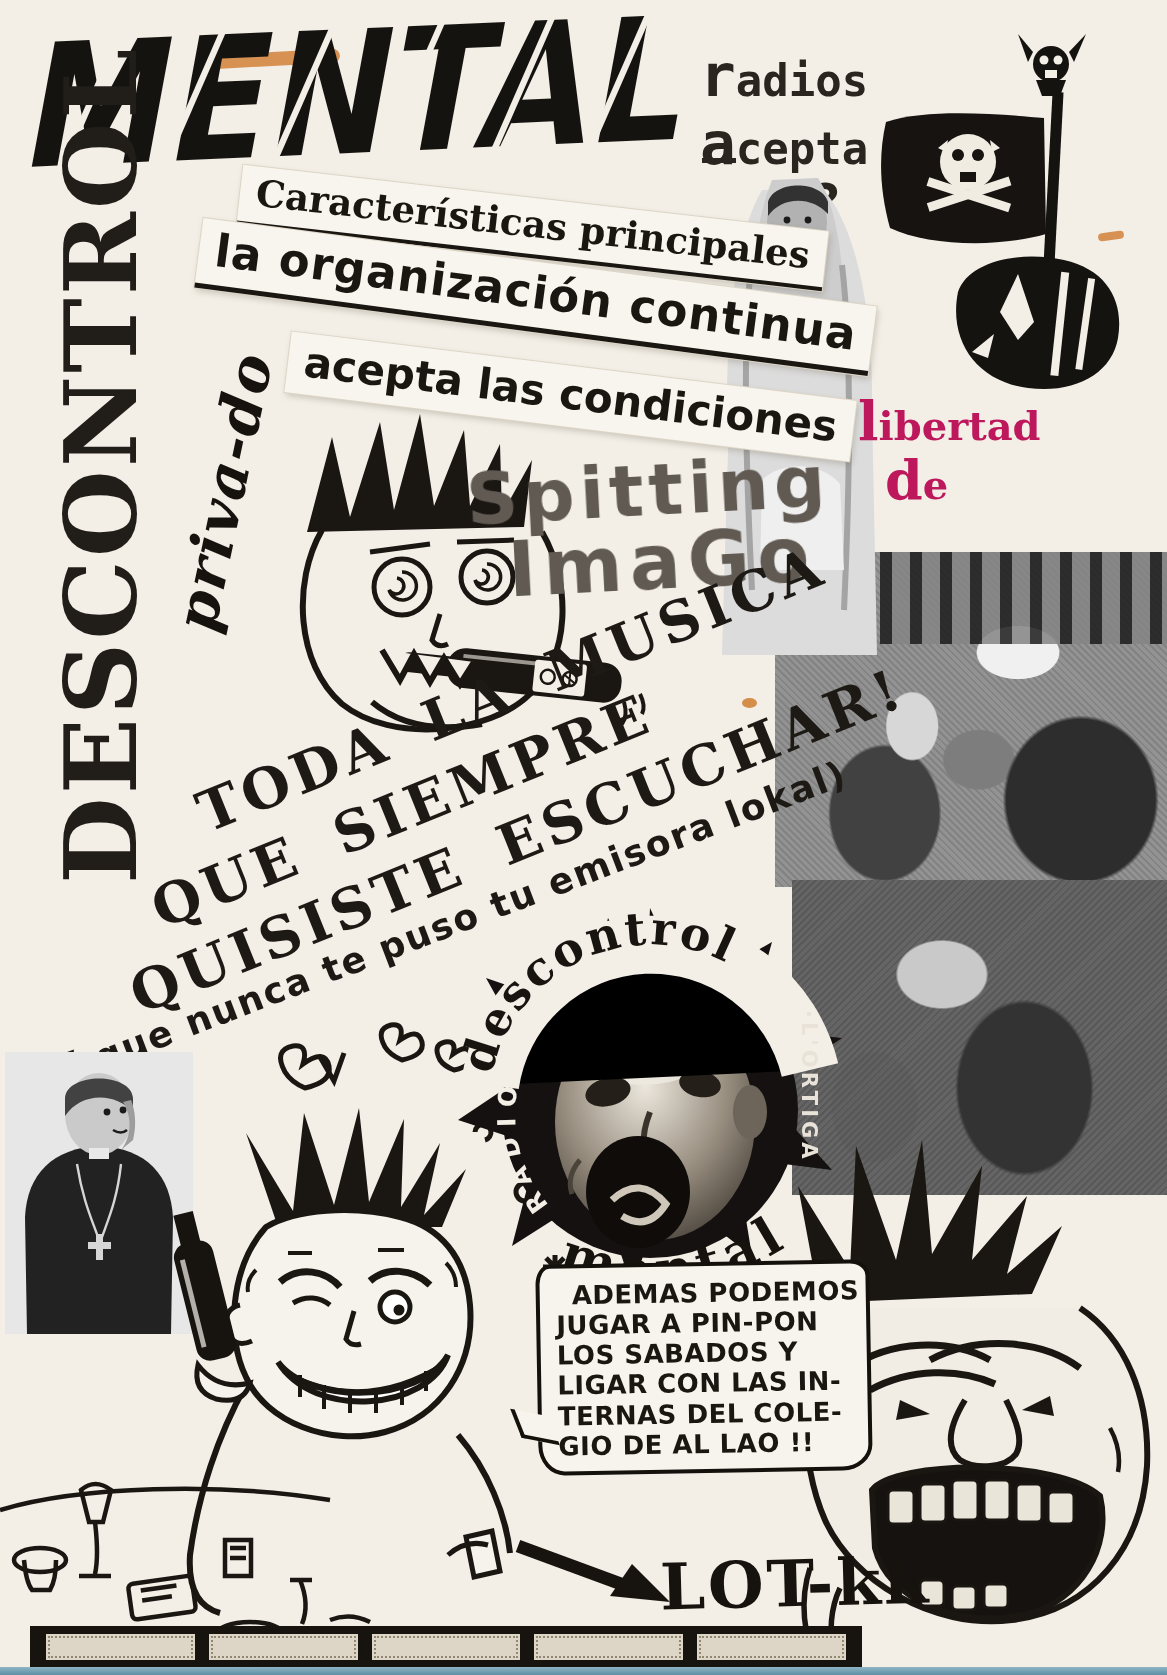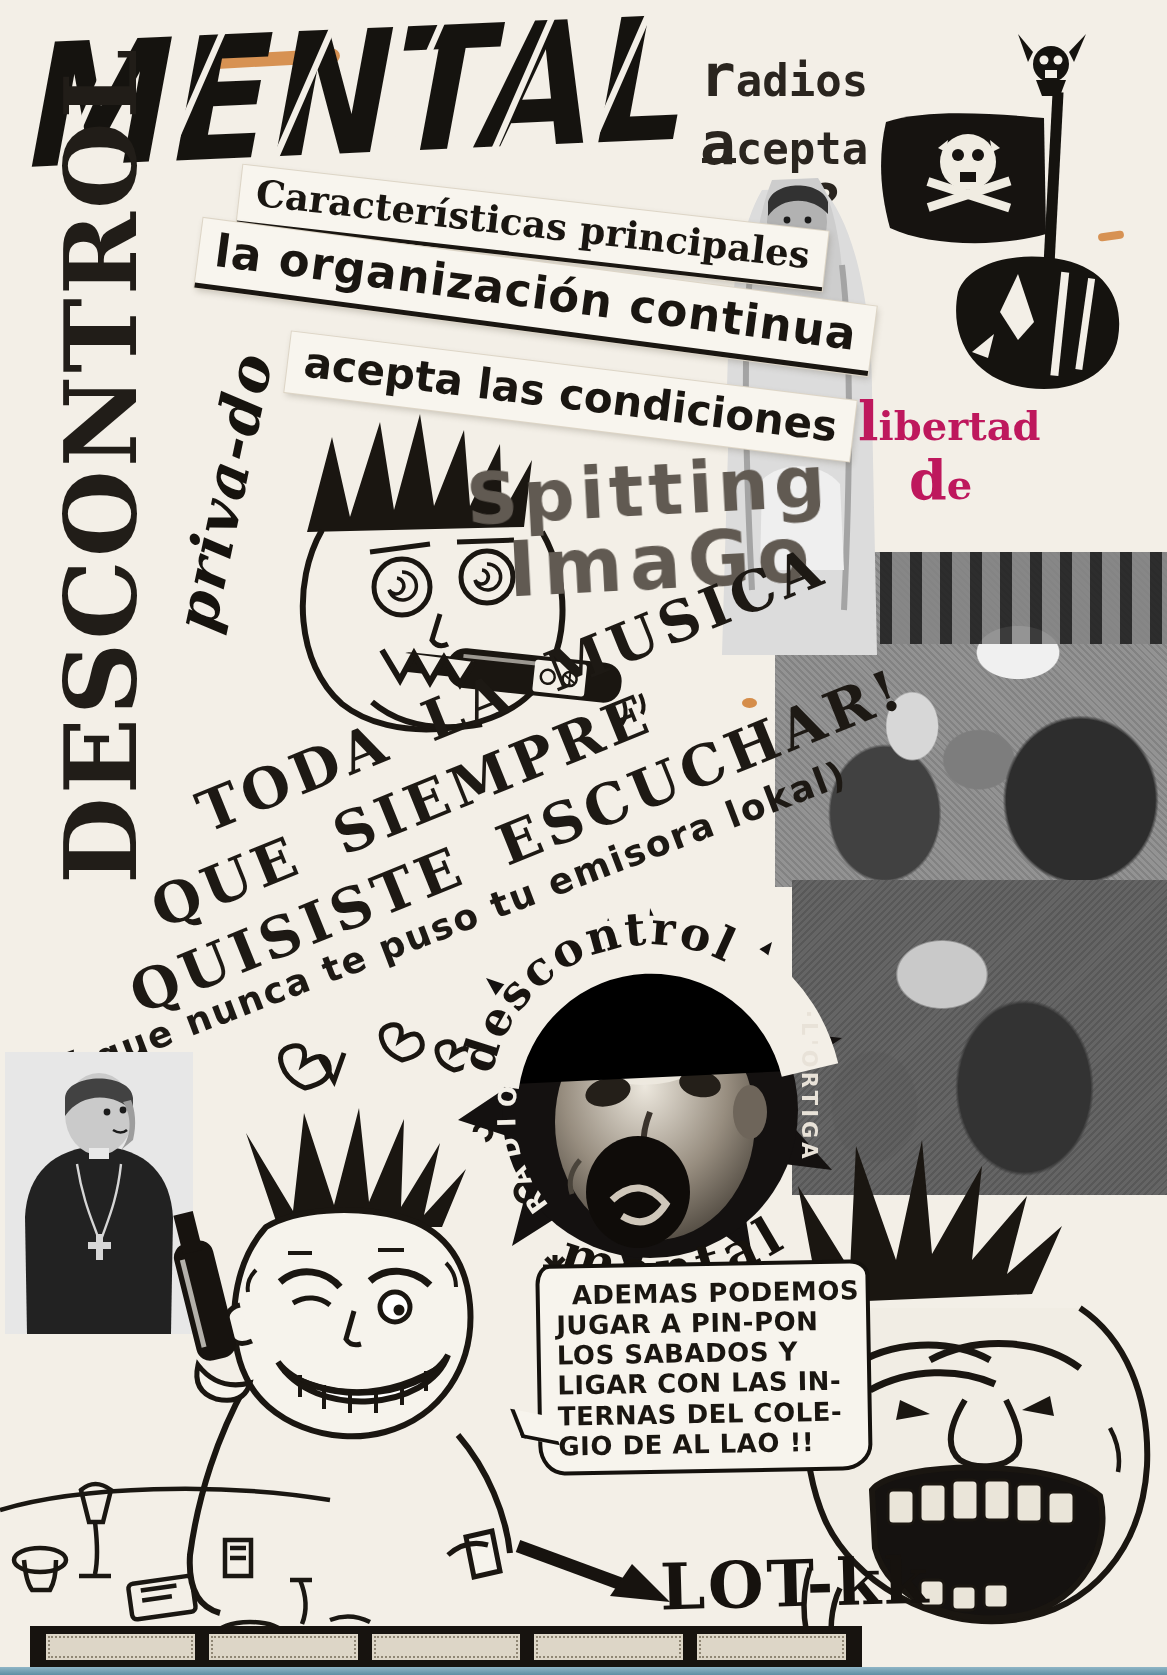--- a/index.html
+++ b/index.html
@@ -52,21 +52,21 @@
   
   .spitting{left:468px;top:448px;color:#615a52;transform:rotate(-3deg);
         font-family:"DejaVu Sans",sans-serif;font-weight:bold;filter:blur(.6px);}
   .spitting .sp1{font-size:72px;letter-spacing:5px;}
   .spitting .sp2{font-size:76px;letter-spacing:7px;margin:-14px 0 0 38px;}
 
   
   .libertad{left:858px;top:392px;font-family:"DejaVu Serif",serif;font-weight:bold;color:#be185d;}
   .libertad div{display:block;font-size:40px;line-height:1.1;}
   .libertad div::first-letter{font-size:1.35em;}
-  .lib2{margin-left:51px;}
+  .lib2{margin-left:27px;}
   .lib3{margin-left:6px;}
 
   
   .slogan{left:95px;top:672px;width:770px;transform:rotate(-22deg);
         font-family:"DejaVu Serif",serif;font-weight:bold;color:#1d1914;
         font-size:56px;letter-spacing:5px;word-spacing:16px;line-height:1.28;white-space:nowrap;}
   .slogan .sl1{margin-left:112px;}
   .slogan .sl2{margin-left:34px;}
   .slogan .sl3{margin-left:-18px;}
   .subline{left:-6px;top:905px;width:810px;transform:rotate(-21deg);

